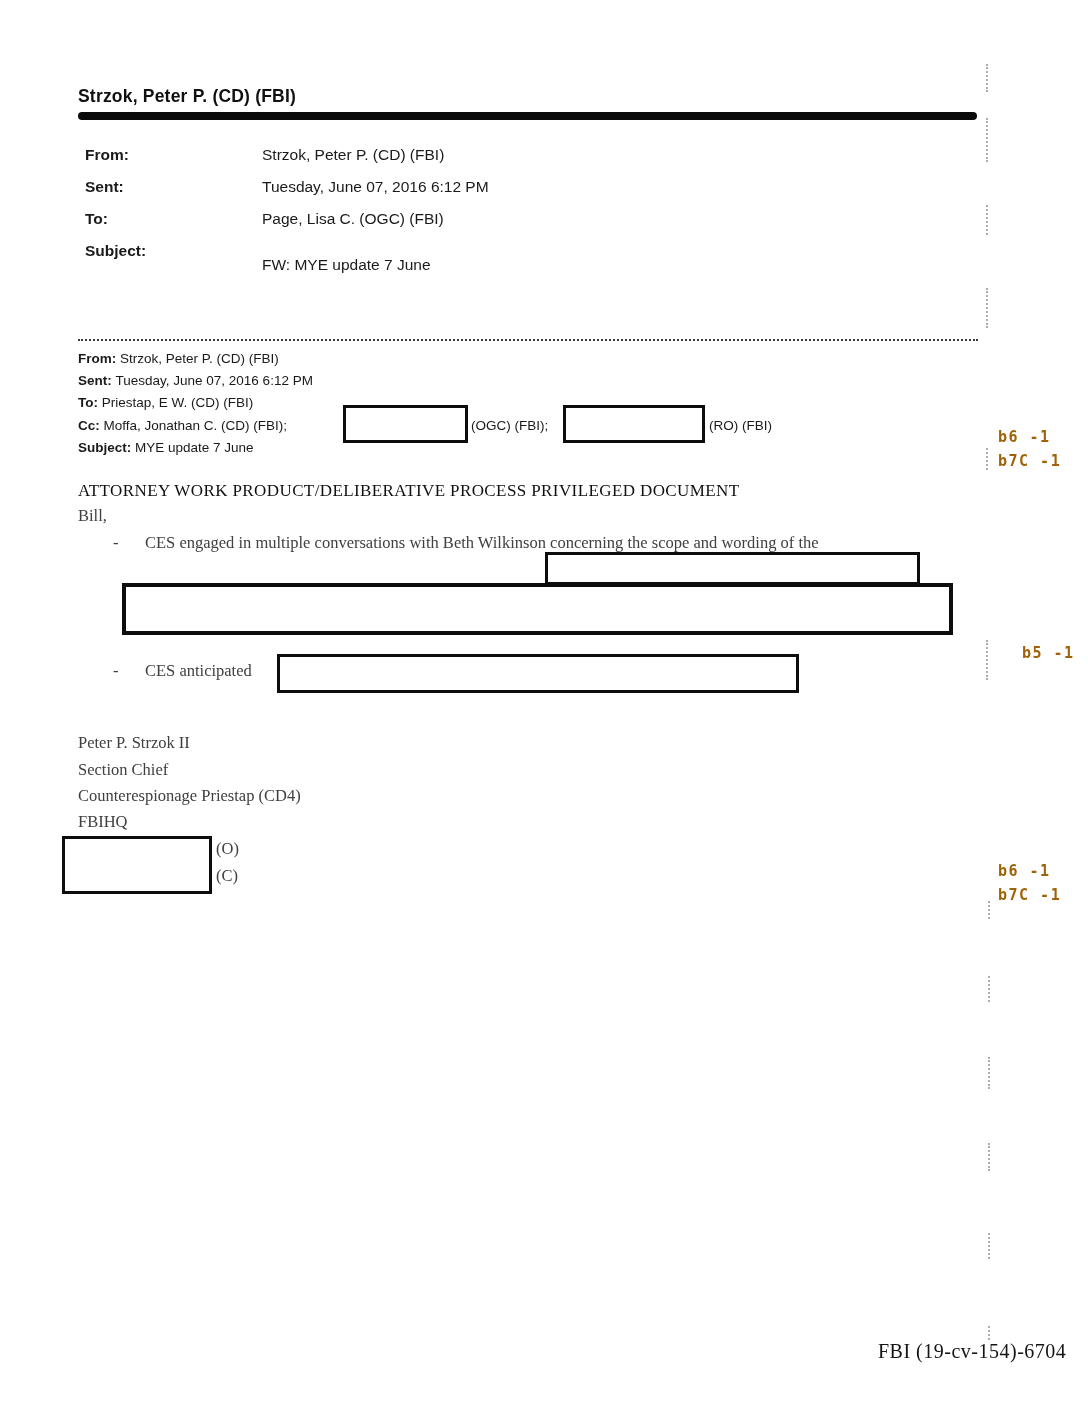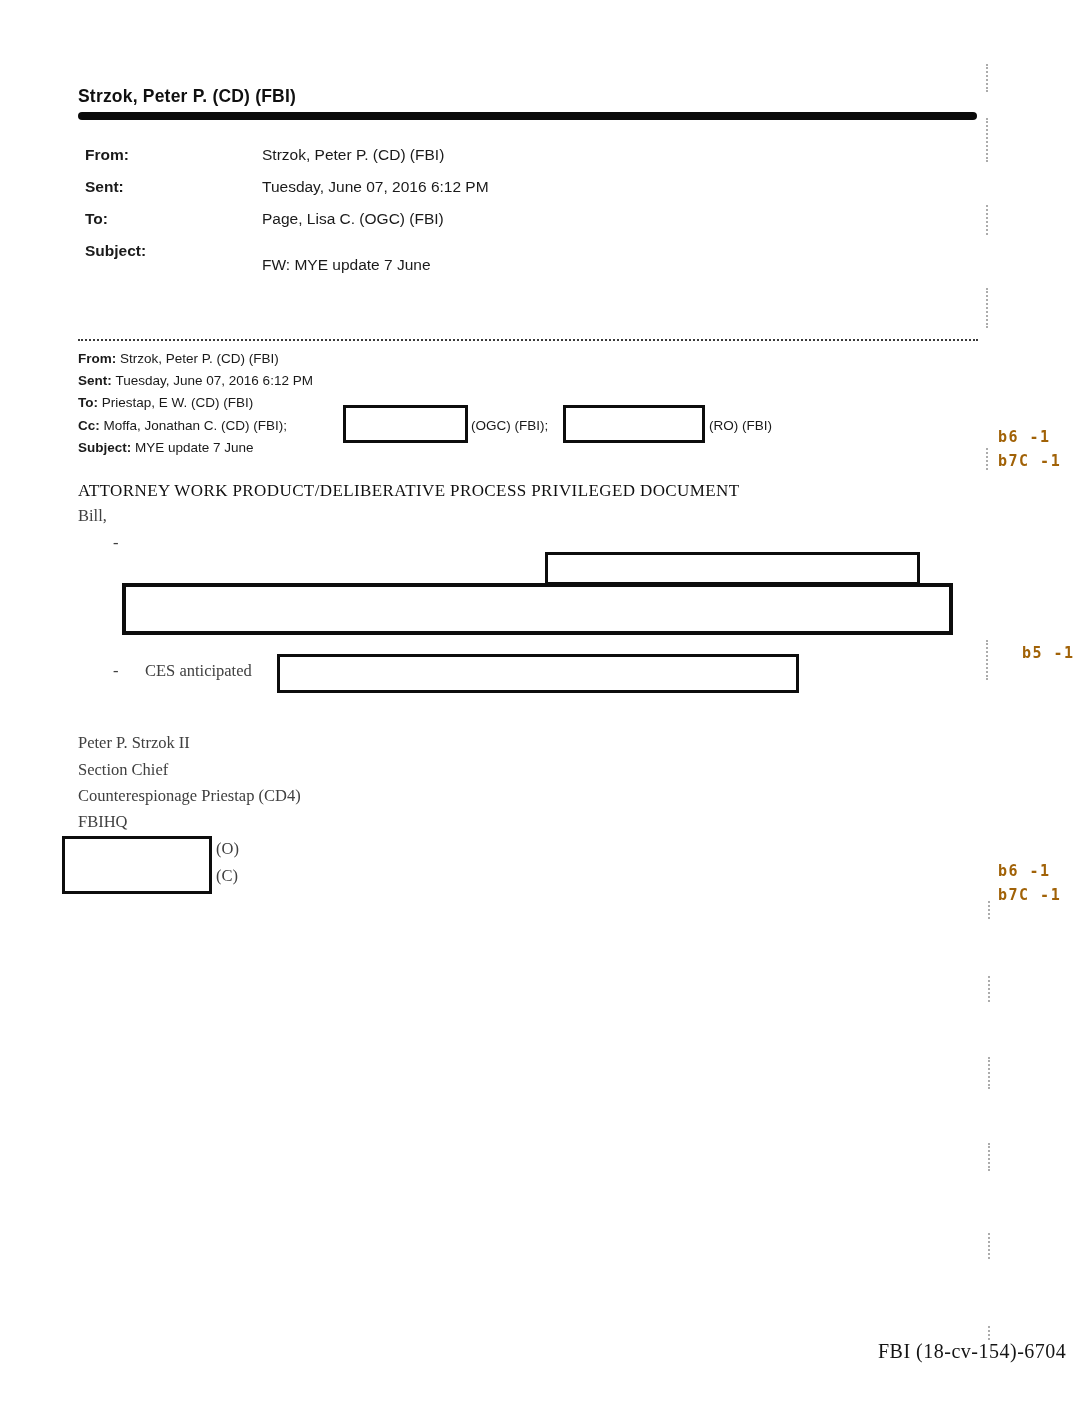--- a/index.html
+++ b/index.html
@@ -147,20 +147,21 @@
   <div class="abs redaction" style="left:343px; top:405px; width:125px; height:38px;"></div>
   <div class="abs redaction" style="left:563px; top:405px; width:142px; height:38px;"></div>
 
   <div class="abs margin-code" style="left:998px; top:404px;">b6 -1</div>
   <div class="abs margin-code" style="left:998px; top:428px;">b7C -1</div>
 
   <div class="abs banner">ATTORNEY WORK PRODUCT/DELIBERATIVE PROCESS PRIVILEGED DOCUMENT</div>
   <div class="abs body-text" style="left:78px; top:506px;">Bill,</div>
 
   <div class="abs body-text" style="left:113px; top:533px;">-</div>
+  <div class="abs body-text" style="left:145px; top:533px; width:820px;">CES engaged in multiple conversations with Beth Wilkinson concerning the scope and wording of the</div>
 
   <div class="abs redaction" style="left:545px; top:552px; width:375px; height:33px;"></div>
   <div class="abs redaction thick" style="left:122px; top:583px; width:831px; height:52px;"></div>
 
   <div class="abs margin-code" style="left:1022px; top:620px;">b5 -1</div>
 
   <div class="abs body-text" style="left:113px; top:661px;">-</div>
   <div class="abs body-text" style="left:145px; top:661px;">CES anticipated</div>
   <div class="abs redaction" style="left:277px; top:654px; width:522px; height:39px;"></div>
 
@@ -169,21 +170,21 @@
   <div class="abs body-text" style="left:78px; top:786px;">Counterespionage Priestap (CD4)</div>
   <div class="abs body-text" style="left:78px; top:812px;">FBIHQ</div>
 
   <div class="abs redaction" style="left:62px; top:836px; width:150px; height:58px;"></div>
   <div class="abs body-text" style="left:216px; top:839px;">(O)</div>
   <div class="abs body-text" style="left:216px; top:866px;">(C)</div>
 
   <div class="abs margin-code" style="left:998px; top:838px;">b6 -1</div>
   <div class="abs margin-code" style="left:998px; top:862px;">b7C -1</div>
 
-  <div class="abs bates">FBI (18-cv-154)-6704</div>
+  <div class="abs bates">FBI (19-cv-154)-6704</div>
 
   <div class="abs vdots" style="left:986px; top:64px;  height:28px;"></div>
   <div class="abs vdots" style="left:986px; top:118px; height:44px;"></div>
   <div class="abs vdots" style="left:986px; top:205px; height:30px;"></div>
   <div class="abs vdots" style="left:986px; top:288px; height:40px;"></div>
   <div class="abs vdots" style="left:986px; top:448px; height:22px;"></div>
   <div class="abs vdots" style="left:986px; top:640px; height:40px;"></div>
   <div class="abs vdots" style="left:988px; top:901px; height:18px;"></div>
   <div class="abs vdots" style="left:988px; top:976px; height:26px;"></div>
   <div class="abs vdots" style="left:988px; top:1057px; height:32px;"></div>

